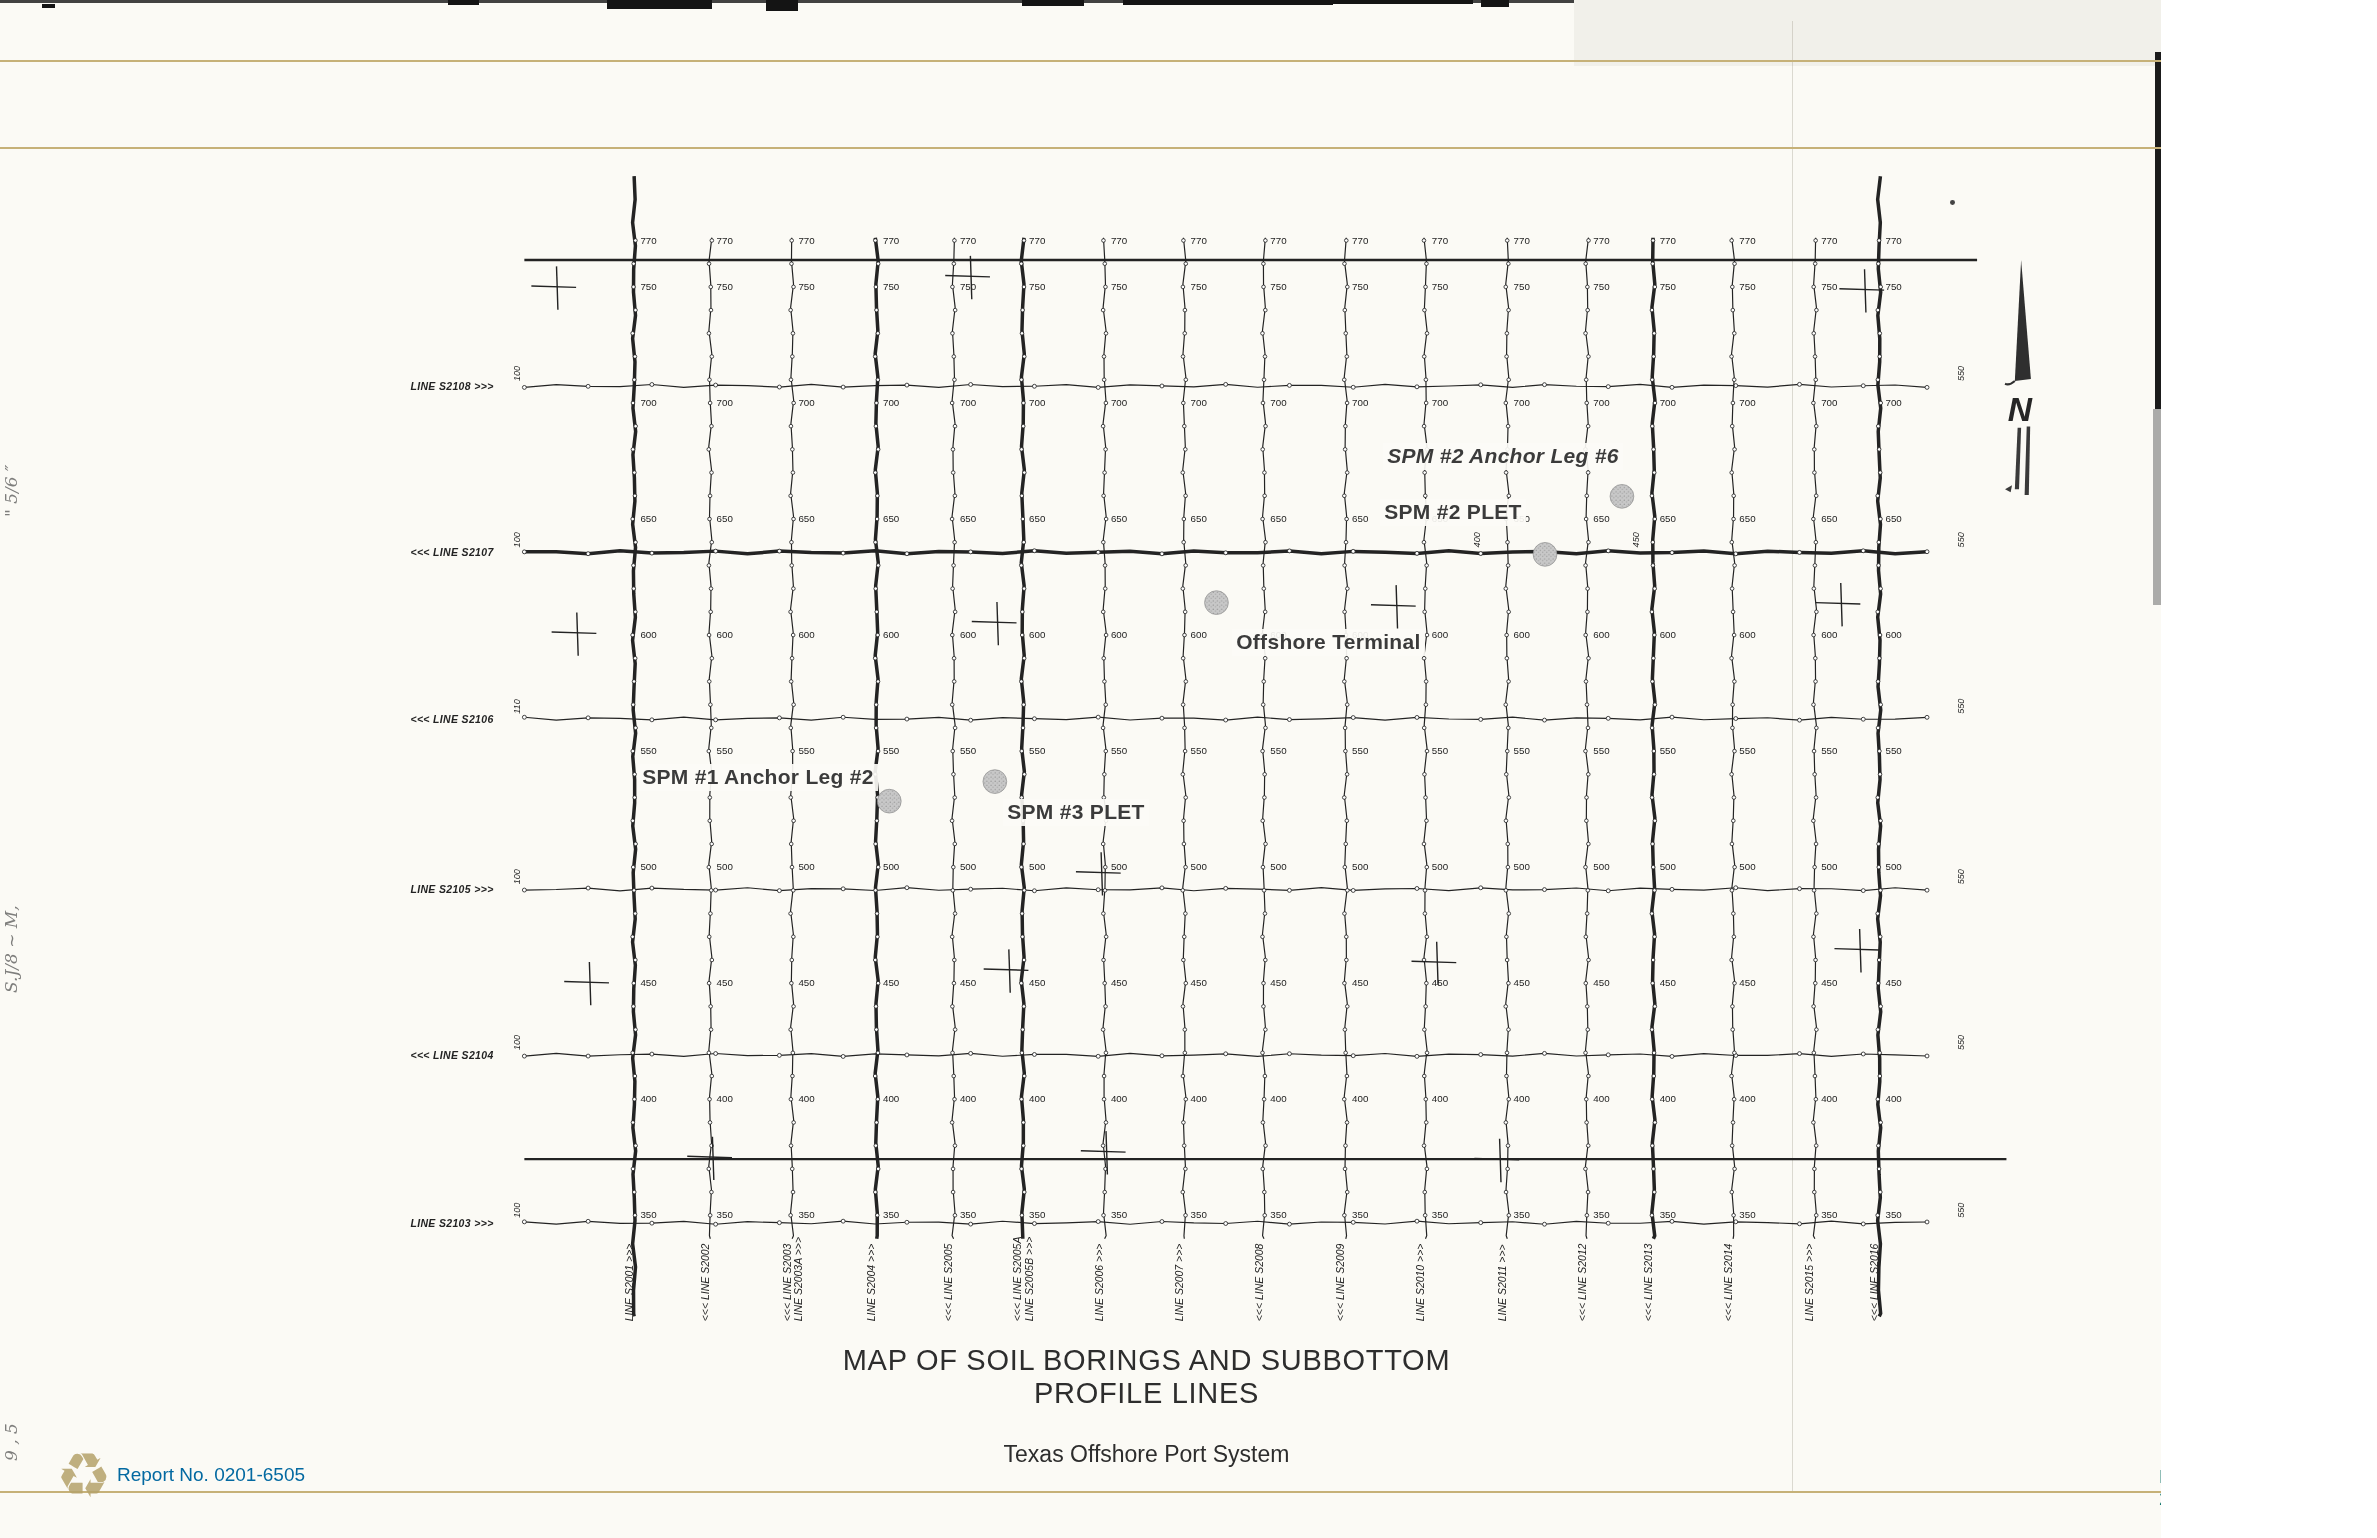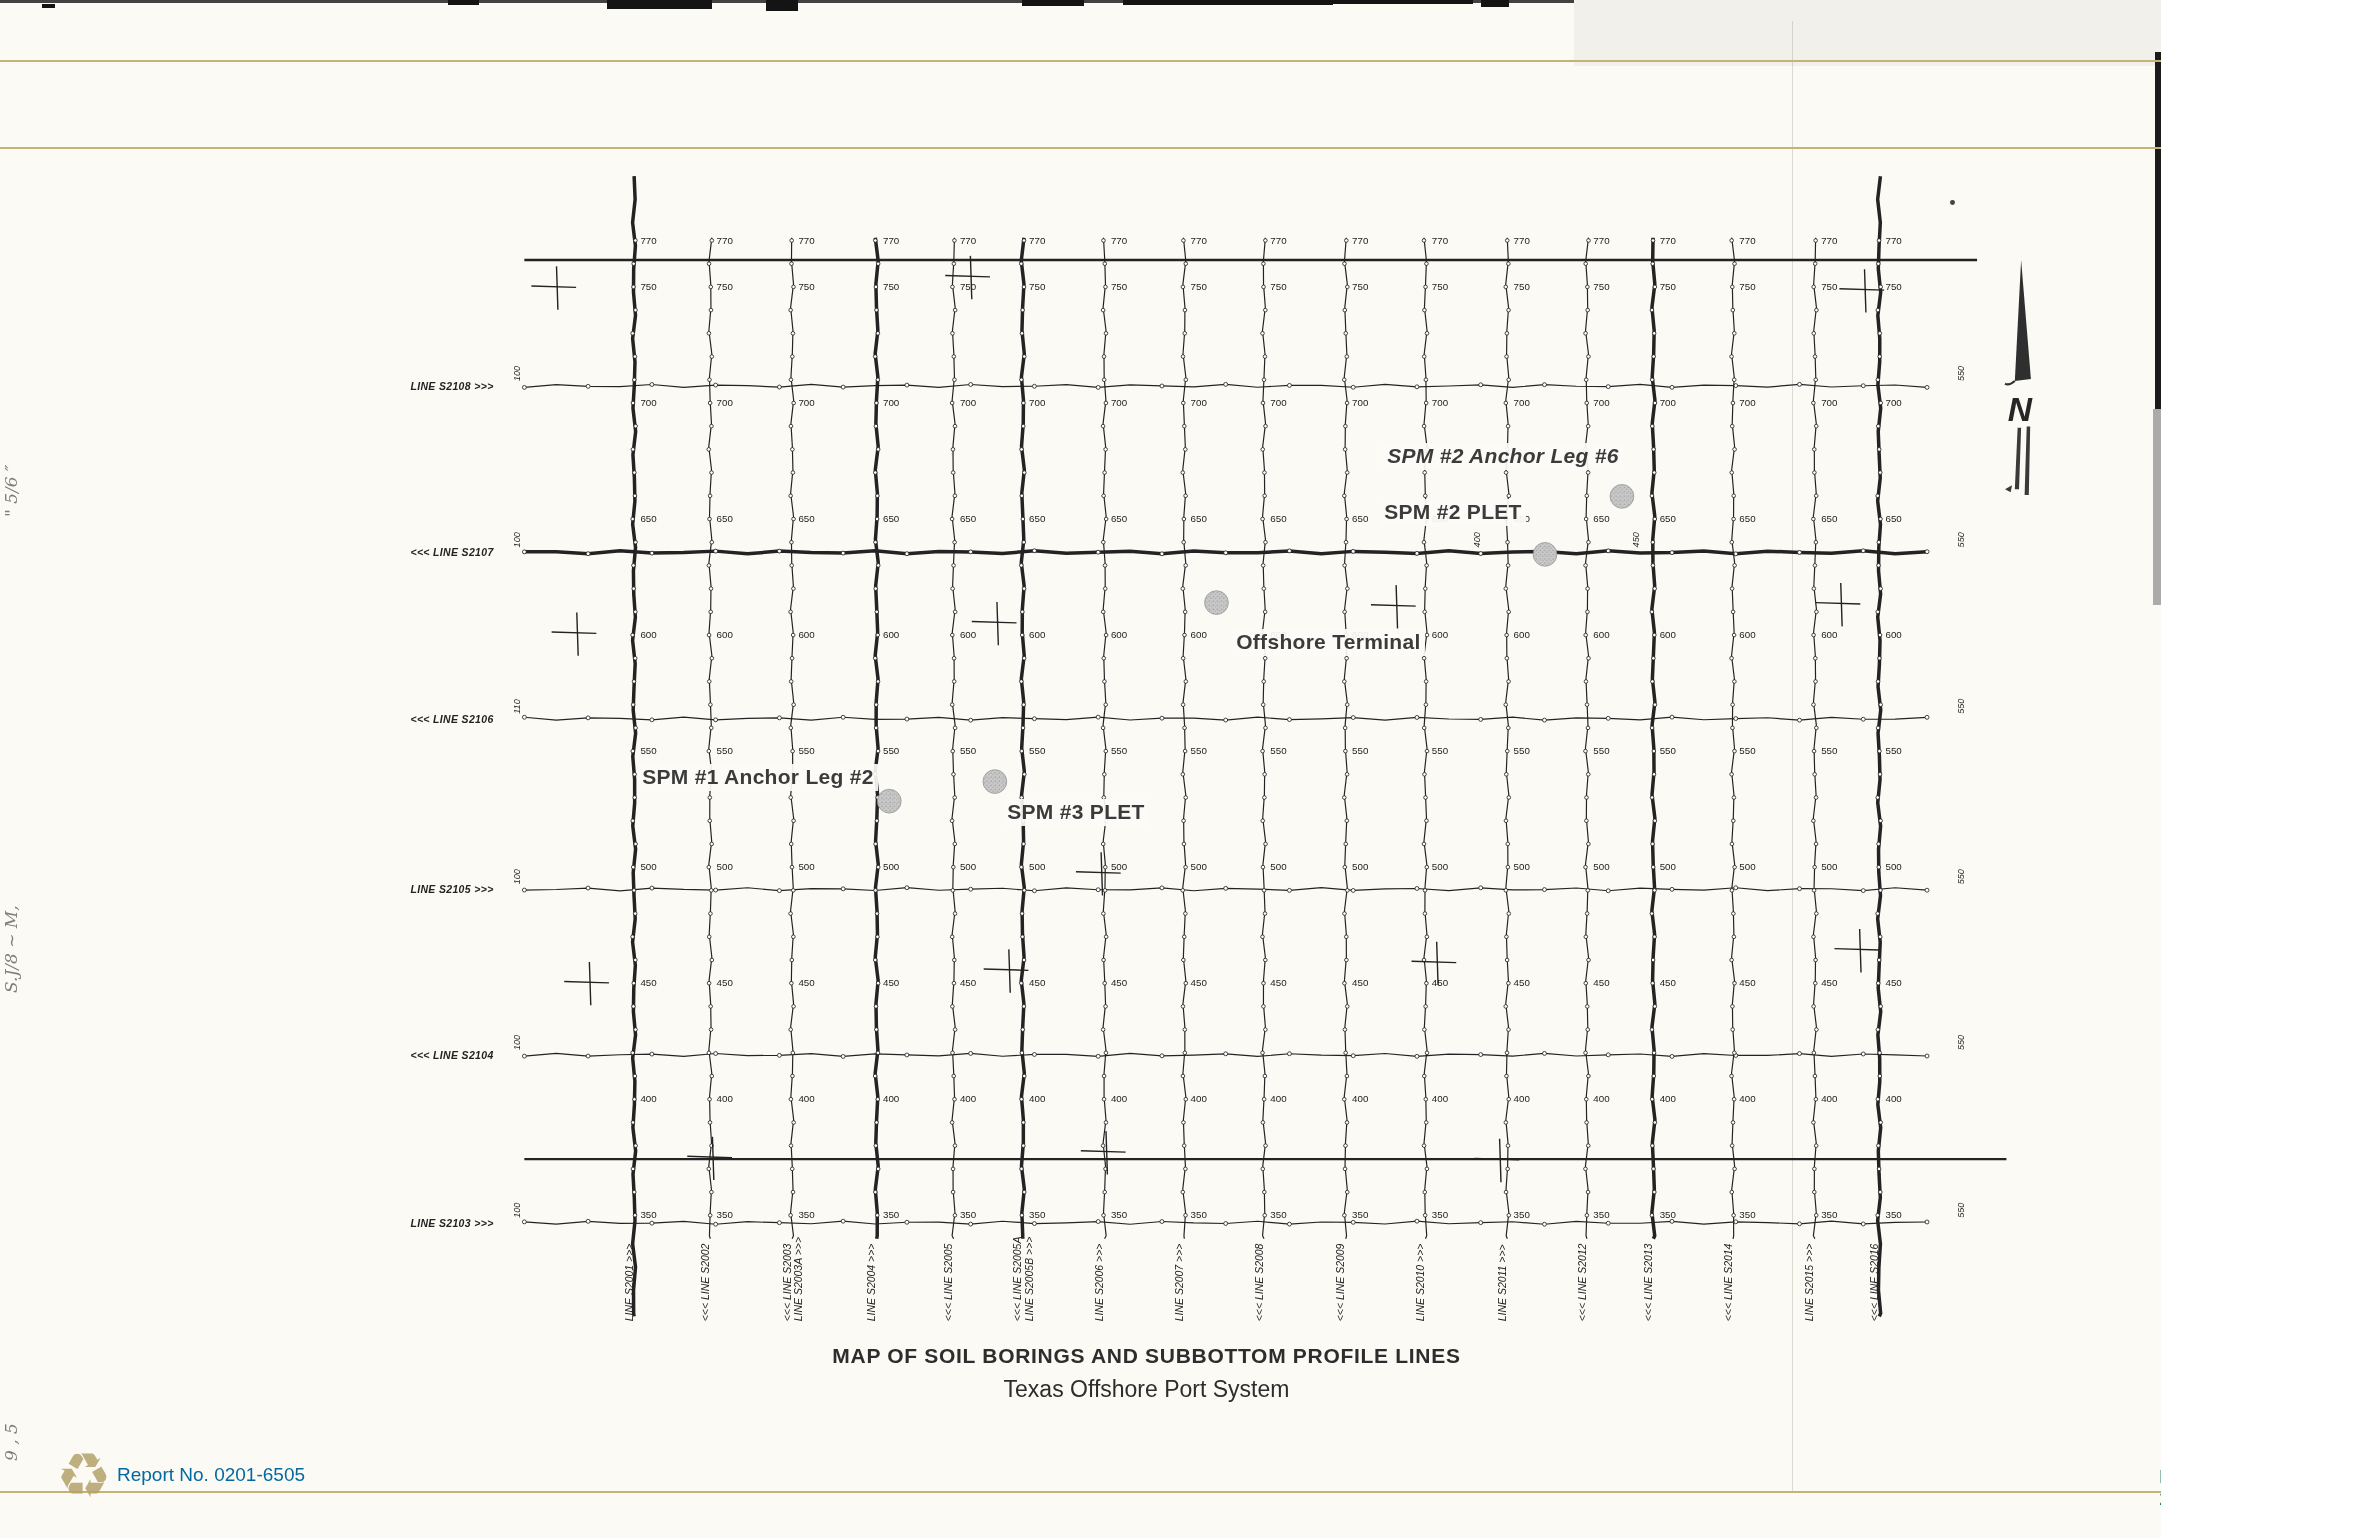--- a/index.html
+++ b/index.html
@@ -5,22 +5,22 @@
   html,body{margin:0;padding:0;}
   body{width:2377px;height:1538px;background:#ffffff;font-family:"Liberation Sans",sans-serif;}
   .page{position:relative;width:2161px;height:1538px;background:#fbfaf5;overflow:hidden;}
   .artifact{position:absolute;background:#141414;}
   .rule{position:absolute;height:2.1px;background:#c6b178;left:0;width:2377px;}
   .crease{position:absolute;top:21px;width:1.4px;height:1472px;background:rgba(160,155,140,0.35);}
   .corner-tint{position:absolute;right:0;top:0;width:587px;height:66px;background:#f1f0ea;}
   .edge-strip{position:absolute;right:0;width:6.3px;background:#1b1b1b;}
   .edge-strip2{position:absolute;right:0;width:7.7px;background:#6a6a6a;opacity:.55;}
   .title-block{position:absolute;left:797px;top:1344px;width:699px;text-align:center;color:#2d2d2d;}
-  .title-main{font-size:21px;letter-spacing:0.7px;font-weight:bold;}
-  .title-sub{font-size:23px;margin-top:5px;line-height:32px;}
+  .title-main{font-size:29px;letter-spacing:0.7px;}
+  .title-sub{font-size:23px;margin-top:28px;line-height:32px;}
   .report-no{position:absolute;left:117px;top:1464px;font-size:19px;color:#0369a1;}
   .plate-no{position:absolute;left:2159px;top:1466px;font-size:19px;color:#0f766e;}
   .recycle{position:absolute;left:56px;top:1445px;font-size:62px;color:#b5a26b;opacity:.85;line-height:1;}
   .anno{position:absolute;font-size:21px;font-weight:bold;color:#3b3b3b;letter-spacing:0.3px;
         background:rgba(252,251,246,0.92);padding:1.4px 4.2px;white-space:nowrap;z-index:6;}
   .margin-note{position:absolute;left:1.4px;font-family:"DejaVu Serif",serif;font-style:italic;
         font-size:17px;color:#4a4a4a;opacity:.7;transform:rotate(-90deg);transform-origin:0 0;white-space:nowrap;}
   svg text{font-family:"Liberation Sans",sans-serif;}
   .logo-wrap{position:absolute;left:2189px;top:66px;width:154px;height:84px;}
 </style>

